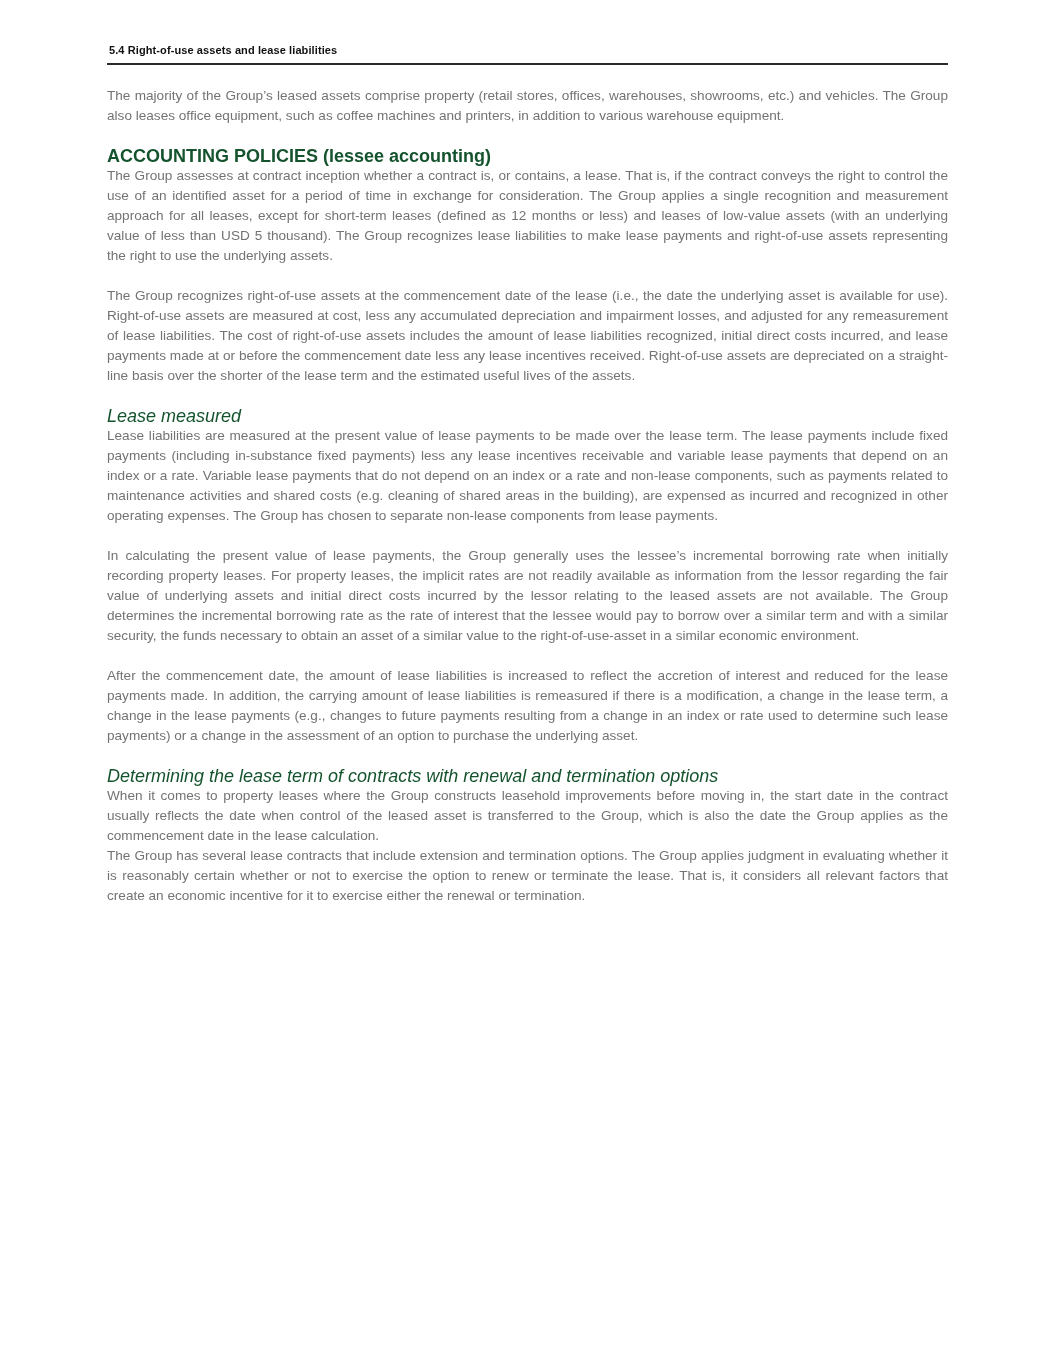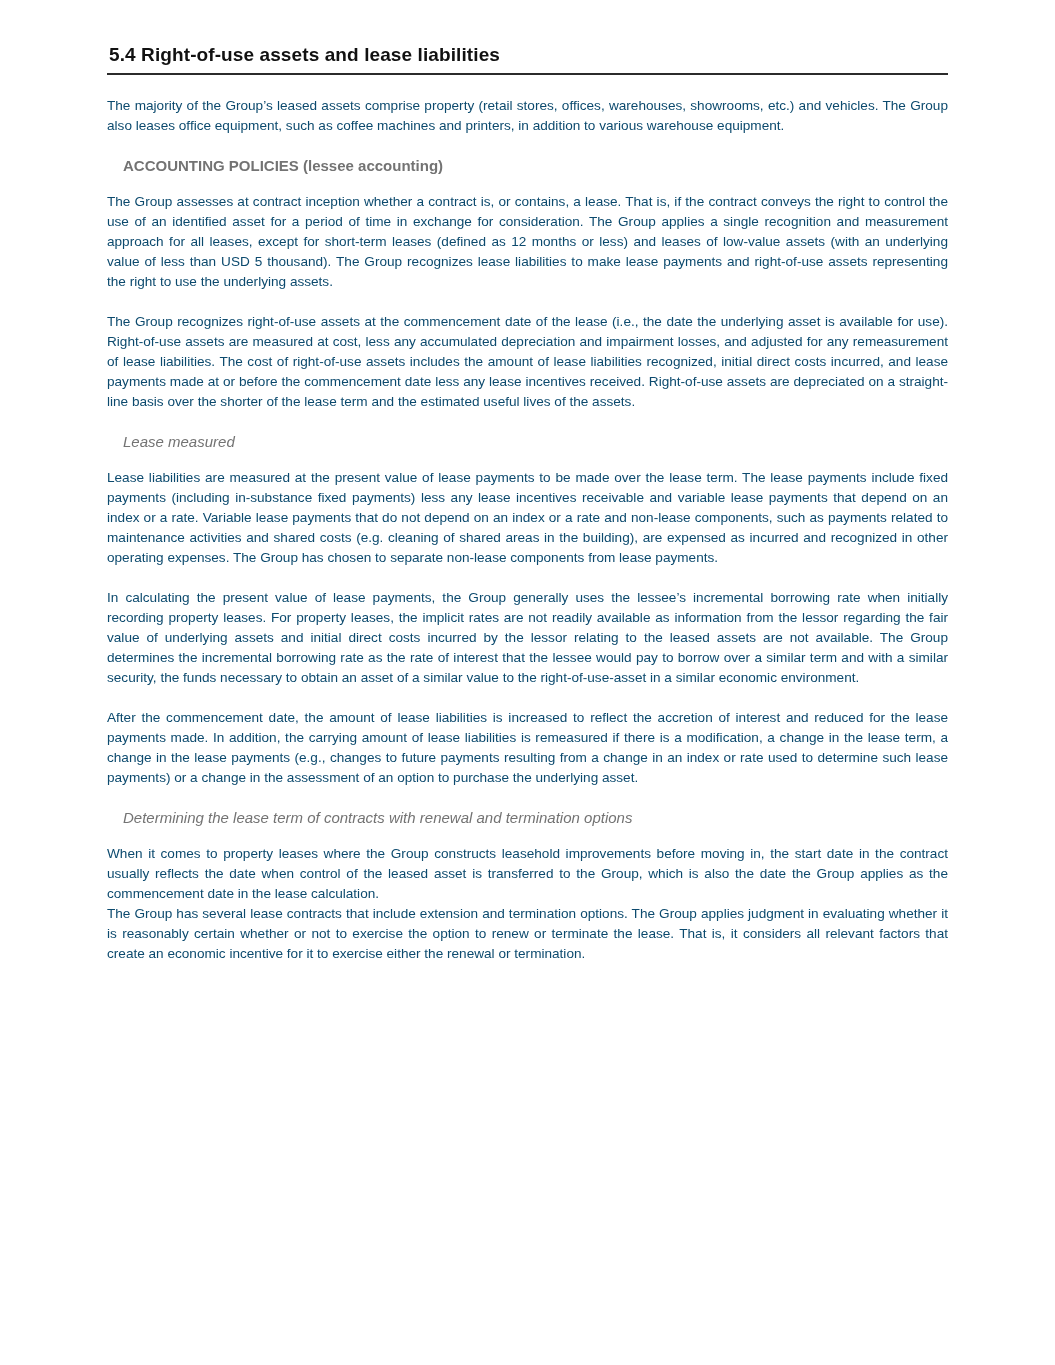--- a/index.html
+++ b/index.html
@@ -14,44 +14,44 @@
     margin: 0 auto;
     background: #ffffff;
     box-sizing: border-box;
     padding: 44px 107px 0 107px;
     font-family: "Liberation Sans", "DejaVu Sans", sans-serif;
     color: #1d1d1d;
   }
   .doc-title {
     margin: 0;
     padding: 0 0 7px 2px;
-    font-size: 19px;
+    font-size: 11px;
     font-weight: 700;
     letter-spacing: 0.1px;
     color: #111111;
     border-bottom: 2px solid #2b2b2b;
   }
   .body-text {
     margin-top: 21px;
   }
   p.para {
     margin: 0 0 20px 0;
     font-size: 13.6px;
     line-height: 20px;
     text-align: justify;
-    color: #0c4a6e;
+    color: #737373;
   }
   p.para.last {
     margin-bottom: 0;
   }
   .subhead {
-    margin: 16px;
-    font-size: 15px;
+    margin: 0;
+    font-size: 18px;
     line-height: 20px;
-    color: #737373;
+    color: #14532d;
   }
   .subhead.bold {
     font-weight: 700;
   }
   .subhead.italic {
     font-style: italic;
   }
 </style>
 </head>
 <body>

